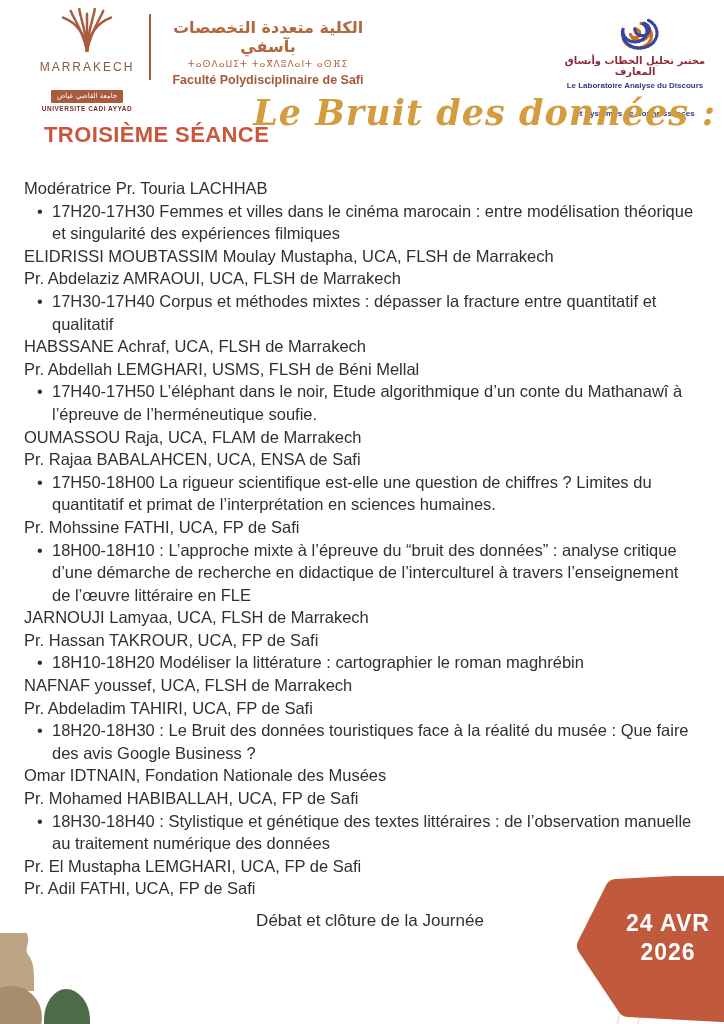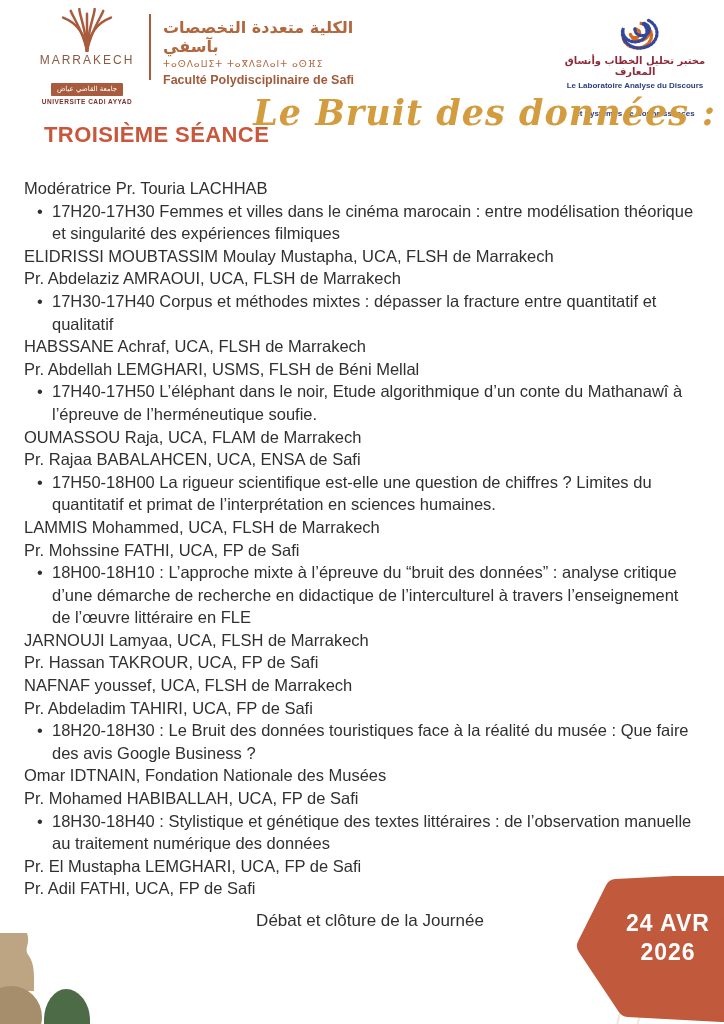--- a/index.html
+++ b/index.html
@@ -5,26 +5,26 @@
   html,body{margin:0;padding:0;background:#e9e9e9;}
   .page{
     position:relative;width:724px;height:1024px;margin:0 auto;
     background:#ffffff;overflow:hidden;
     font-family:"Liberation Sans",sans-serif;color:var(--text,#303030);
   }
   
   .logo-left{position:absolute;left:35px;top:8px;display:flex;align-items:flex-start;}
   .uca-block{width:104px;text-align:center;}
   .fan-svg{display:block;margin:0 auto;}
-  .uca-wordmark{font-size:12px;letter-spacing:2px;color:#8a5a43;font-weight:400;margin-top:1px;}
+  .uca-wordmark{font-size:12px;letter-spacing:2px;color:#8a5a43;font-weight:400;margin-top:8px;}
   .uca-plate{display:inline-block;background:#a85c3d;color:#fff;font-size:7px;line-height:11px;
     padding:1px 6px;margin-top:16px;border-radius:1px;font-family:"DejaVu Sans",sans-serif;}
   .uca-univ{font-size:6.5px;color:#7c2f2a;font-weight:bold;letter-spacing:.5px;margin-top:2px;}
   .logo-divider{width:2px;height:66px;background:#a85c3d;margin:6px 12px 0 10px;}
-  .faculty-block{padding-top:10px;width:210px;text-align:left;}
+  .faculty-block{padding-top:10px;width:210px;text-align:center;}
   .faculty-ar{font-size:16px;font-weight:bold;color:#b2673f;font-family:"DejaVu Sans",sans-serif;}
   .faculty-tif{font-size:9px;color:#b2673f;letter-spacing:1px;margin-top:3px;font-family:"DejaVu Sans",sans-serif;}
   .faculty-fr{font-size:12.5px;font-weight:bold;color:#a35a3b;margin-top:4px;}
   .logo-right{position:absolute;right:14px;top:5px;width:150px;text-align:center;}
   .spiral-svg{display:block;margin:0 auto;}
   .lab-ar{font-size:10px;font-weight:bold;color:#8c2b3a;margin-top:2px;font-family:"DejaVu Sans",sans-serif;}
   .lab-fr{font-size:8px;font-weight:bold;color:#2f3c7e;line-height:11px;margin-top:3px;}
   
   .session-title{position:absolute;left:44px;top:122px;font-size:22px;font-weight:bold;
     color:var(--accent,#c8573b);letter-spacing:.4px;}
@@ -101,25 +101,25 @@
       <div class="line line-bullet"><span>17H20-17H30 Femmes et villes dans le cinéma marocain : entre modélisation théorique et singularité des expériences filmiques</span></div>
       <div class="line line-plain"><span>ELIDRISSI MOUBTASSIM Moulay Mustapha, UCA, FLSH de Marrakech</span></div>
       <div class="line line-plain"><span>Pr. Abdelaziz AMRAOUI, UCA, FLSH de Marrakech</span></div>
       <div class="line line-bullet"><span>17H30-17H40 Corpus et méthodes mixtes : dépasser la fracture entre quantitatif et qualitatif</span></div>
       <div class="line line-plain"><span>HABSSANE Achraf, UCA, FLSH de Marrakech</span></div>
       <div class="line line-plain"><span>Pr. Abdellah LEMGHARI, USMS, FLSH de Béni Mellal</span></div>
       <div class="line line-bullet"><span>17H40-17H50 L’éléphant dans le noir, Etude algorithmique d’un conte du Mathanawî à l’épreuve de l’herméneutique soufie.</span></div>
       <div class="line line-plain"><span>OUMASSOU Raja, UCA, FLAM de Marrakech</span></div>
       <div class="line line-plain"><span>Pr. Rajaa BABALAHCEN, UCA, ENSA de Safi</span></div>
       <div class="line line-bullet"><span>17H50-18H00 La rigueur scientifique est-elle une question de chiffres ? Limites du quantitatif et primat de l’interprétation en sciences humaines.</span></div>
-      <div class="line line-plain"><span>LAMMIS Mohammed, UCA, FLSH de Marrakech</span></div>
       <div class="line line-plain"><span>Pr. Mohssine FATHI, UCA, FP de Safi</span></div>
       <div class="line line-bullet"><span>18H00-18H10 : L’approche mixte à l’épreuve du “bruit des données” : analyse critique d’une démarche de recherche en didactique de l’interculturel à travers l’enseignement de l’œuvre littéraire en FLE</span></div>
       <div class="line line-plain"><span>JARNOUJI Lamyaa, UCA, FLSH de Marrakech</span></div>
       <div class="line line-plain"><span>Pr. Hassan TAKROUR, UCA, FP de Safi</span></div>
+      <div class="line line-bullet"><span>18H10-18H20 Modéliser la littérature : cartographier le roman maghrébin</span></div>
       <div class="line line-plain"><span>NAFNAF youssef, UCA, FLSH de Marrakech</span></div>
       <div class="line line-plain"><span>Pr. Abdeladim TAHIRI, UCA, FP de Safi</span></div>
       <div class="line line-bullet"><span>18H20-18H30 : Le Bruit des données touristiques face à la réalité du musée : Que faire des avis Google Business ?</span></div>
       <div class="line line-plain"><span>Omar IDTNAIN, Fondation Nationale des Musées</span></div>
       <div class="line line-plain"><span>Pr. Mohamed HABIBALLAH, UCA, FP de Safi</span></div>
       <div class="line line-bullet"><span>18H30-18H40 : Stylistique et génétique des textes littéraires : de l’observation manuelle au traitement numérique des données</span></div>
       <div class="line line-plain"><span>Pr. El Mustapha LEMGHARI, UCA, FP de Safi</span></div>
       <div class="line line-plain"><span>Pr. Adil FATHI, UCA, FP de Safi</span></div>
     </div>
 

